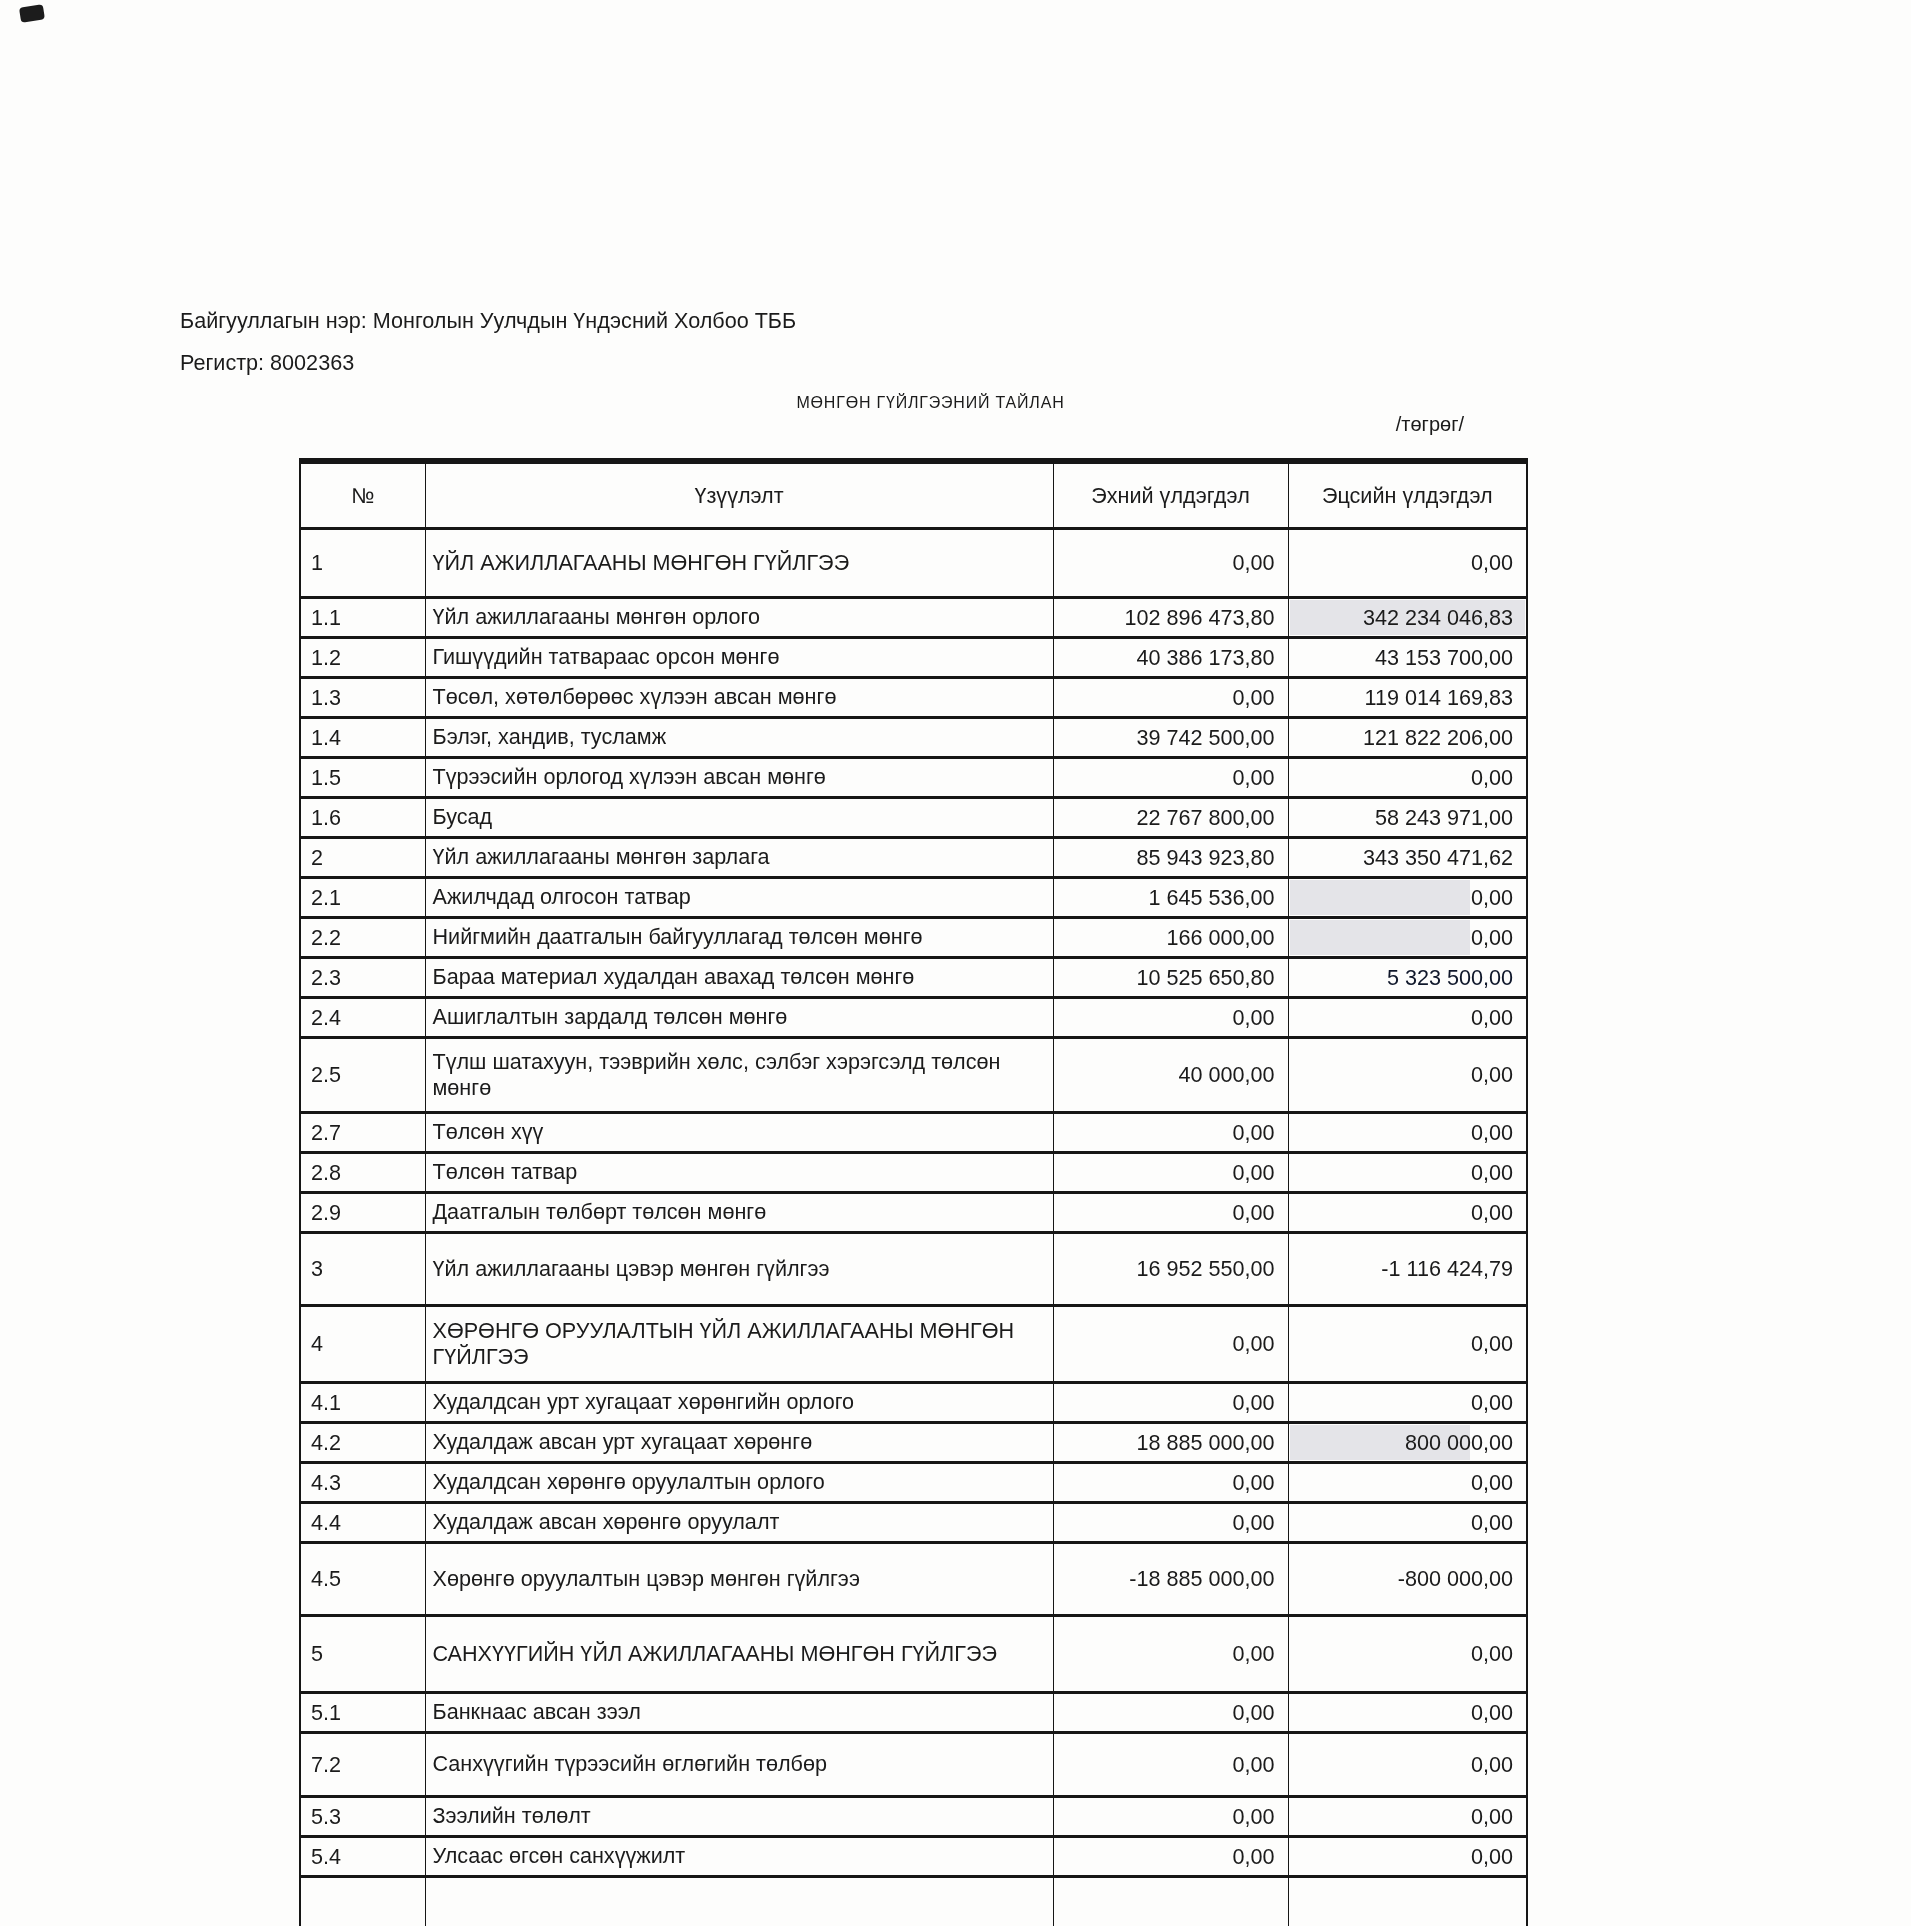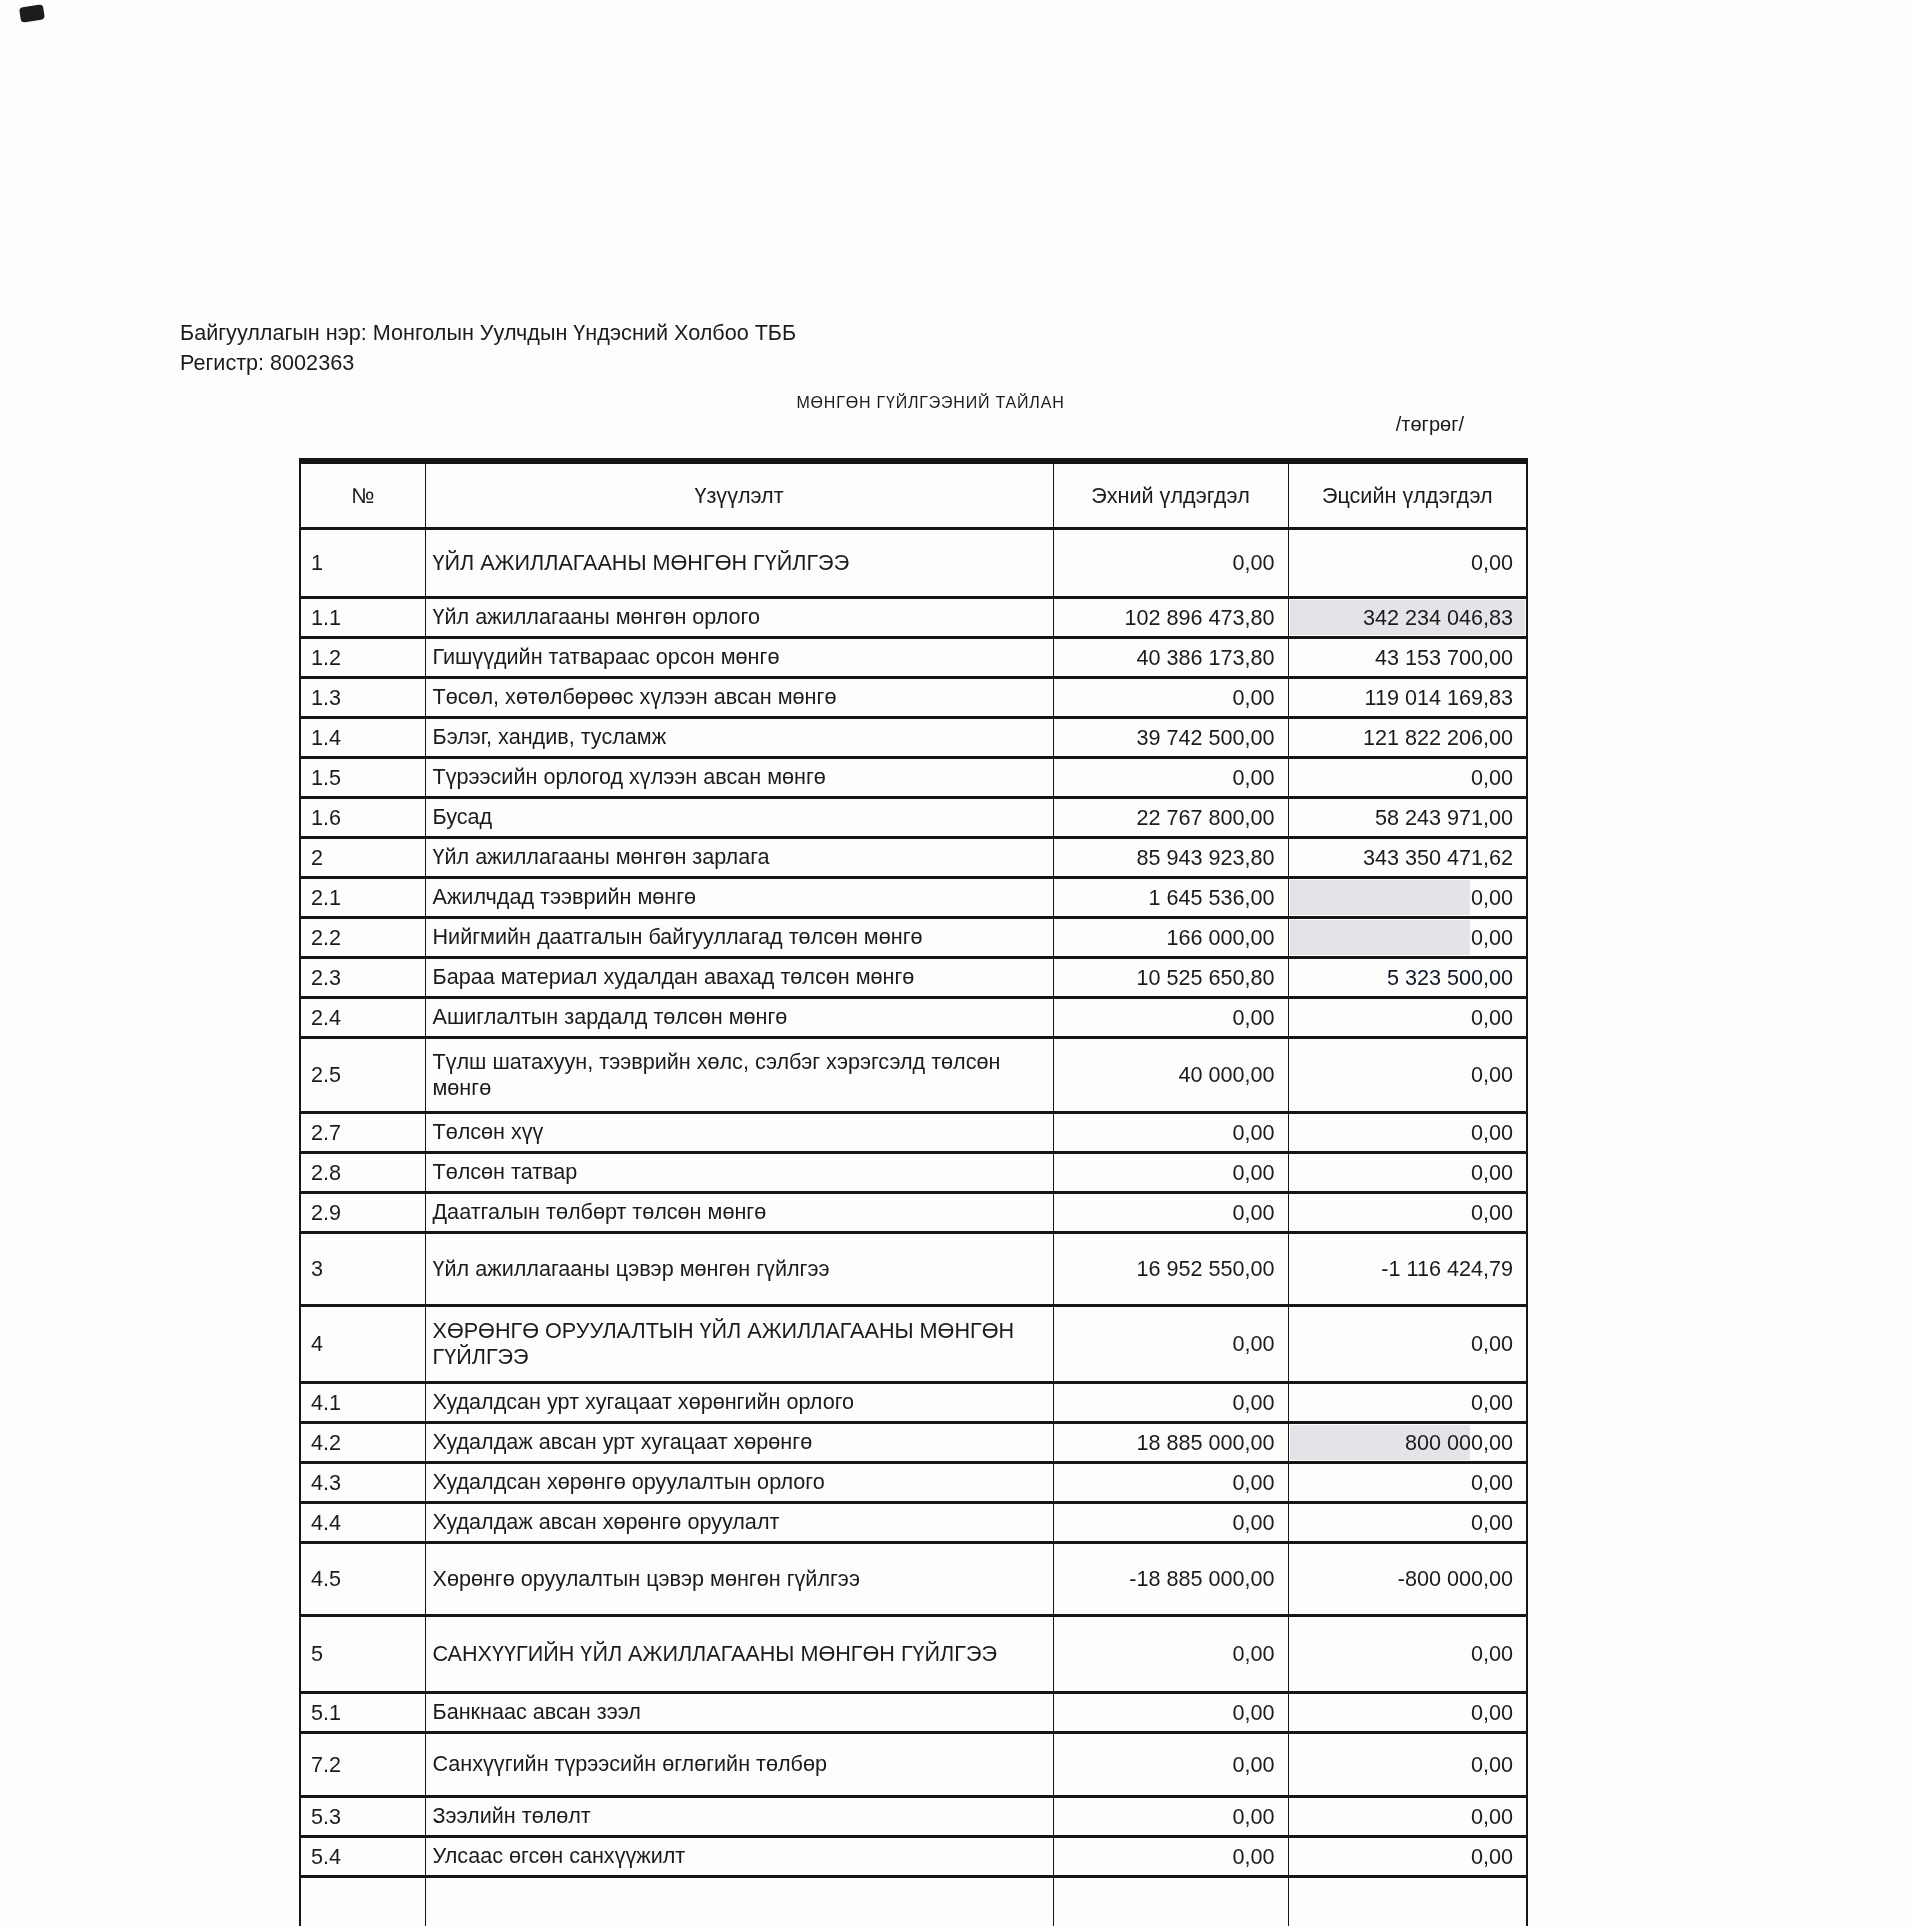--- a/index.html
+++ b/index.html
@@ -1,20 +1,20 @@
 <!DOCTYPE html>
 <html style="font-size:6.2px"><head>
 <meta charset="utf-8">
 <style>
   html,body{margin:0;padding:0;background:#e9e9e9;}
   .page{position:relative;width:1911px;height:2702px;background:#fdfdfc;
         font-family:"Liberation Sans",sans-serif;color:#1b1b1b;overflow:hidden;}
 
   
-  .org-line{position:absolute;left:180px;top:308px;font-size:21.6px;letter-spacing:0px;margin-top:12px;}
+  .org-line{position:absolute;left:180px;top:308px;font-size:21.6px;letter-spacing:0px;}
   .register-line{position:absolute;left:180px;top:350px;font-size:21.6px;}
   .doc-title{position:absolute;left:0;top:394px;width:1861px;text-align:center;
              font-size:16px;letter-spacing:0.8px;}
   .currency-note{position:absolute;left:1233px;top:413px;width:231px;text-align:right;font-size:20px;}
 
   
   table.cf{position:absolute;left:299px;top:458px;width:1227px;border-collapse:collapse;
            table-layout:fixed;background:#fdfdfc;}
   table.cf{border:2.7px solid #161616;border-top-width:6.2px;}
   .cf th,.cf td{border:1.9px solid #161616;border-top-width:3.5px;border-bottom-width:3.5px;
@@ -109,21 +109,21 @@
           <td class="num"><span>58 243 971,00</span></td>
         </tr>
         <tr class="std">
           <td class="no"><span>2</span></td>
           <td class="label"><span>Үйл ажиллагааны мөнгөн зарлага</span></td>
           <td class="num"><span>85 943 923,80</span></td>
           <td class="num"><span>343 350 471,62</span></td>
         </tr>
         <tr class="std">
           <td class="no"><span>2.1</span></td>
-          <td class="label"><span>Ажилчдад тээврийн мөнгө</span></td>
+          <td class="label"><span>Ажилчдад олгосон татвар</span></td>
           <td class="num"><span>1 645 536,00</span></td>
           <td class="num"><div class="shade part"></div><span>0,00</span></td>
         </tr>
         <tr class="std">
           <td class="no"><span>2.2</span></td>
           <td class="label"><span>Нийгмийн даатгалын байгууллагад төлсөн мөнгө</span></td>
           <td class="num"><span>166 000,00</span></td>
           <td class="num"><div class="shade part"></div><span>0,00</span></td>
         </tr>
         <tr class="std">

